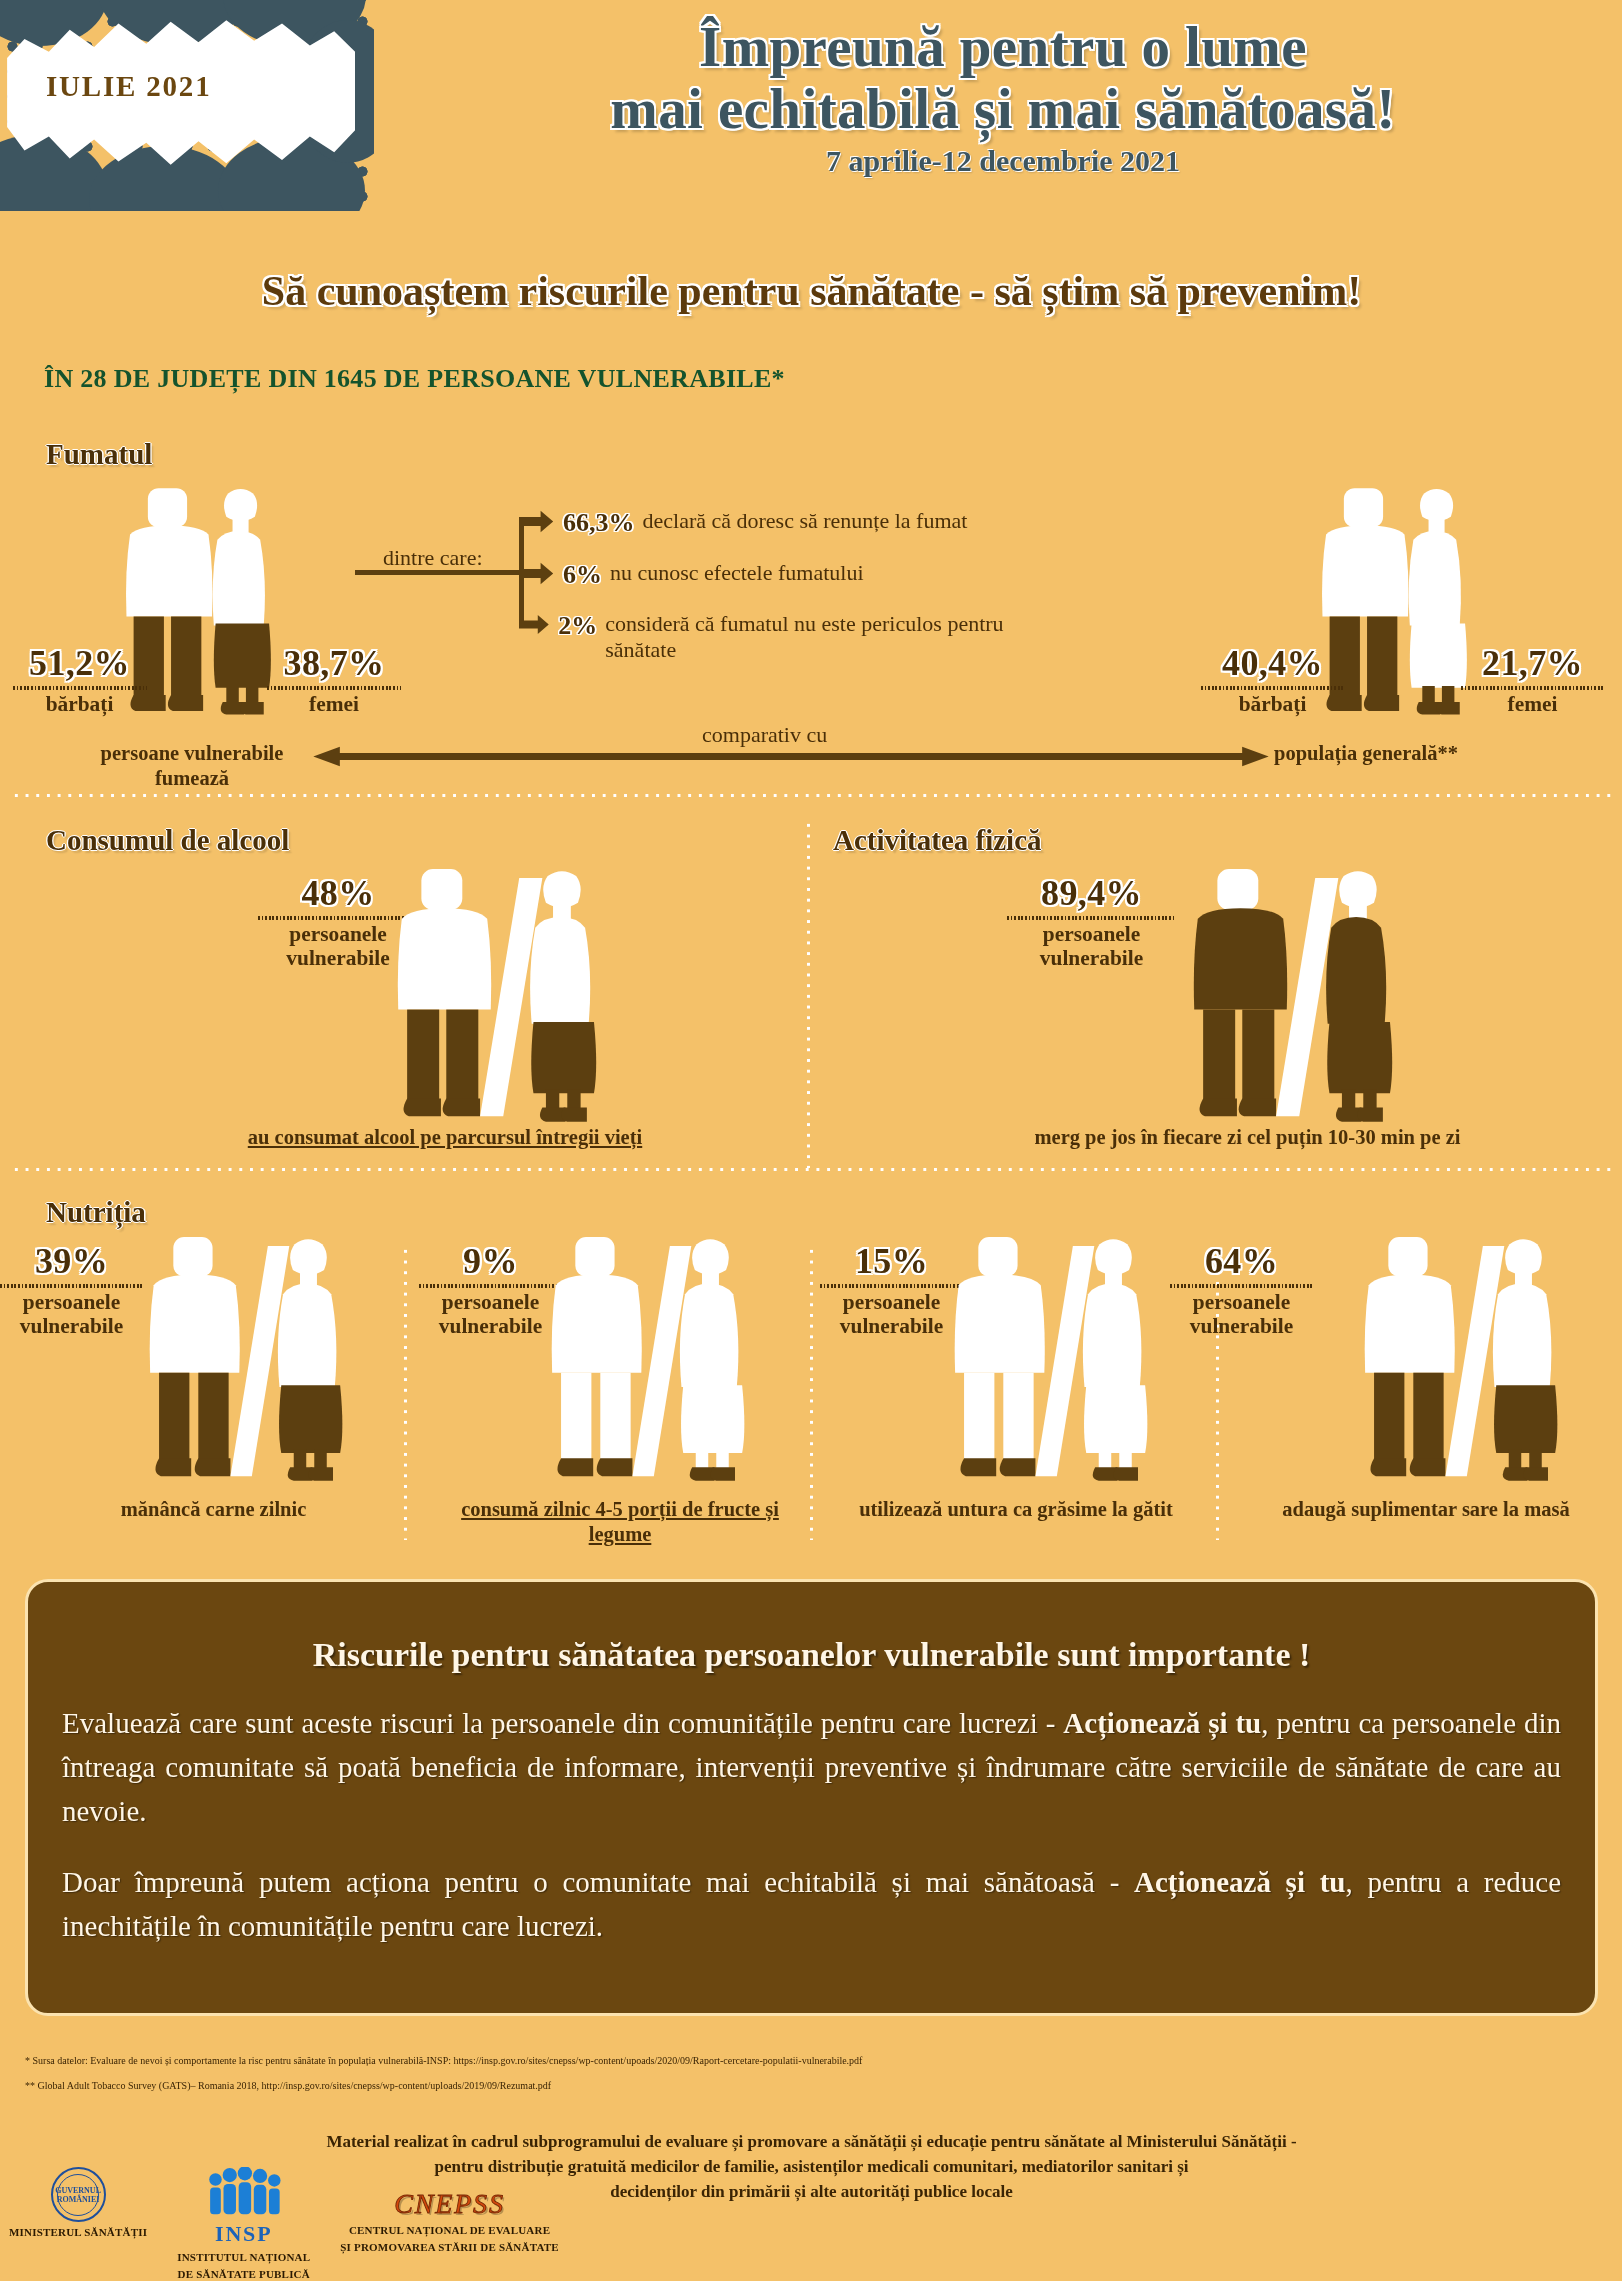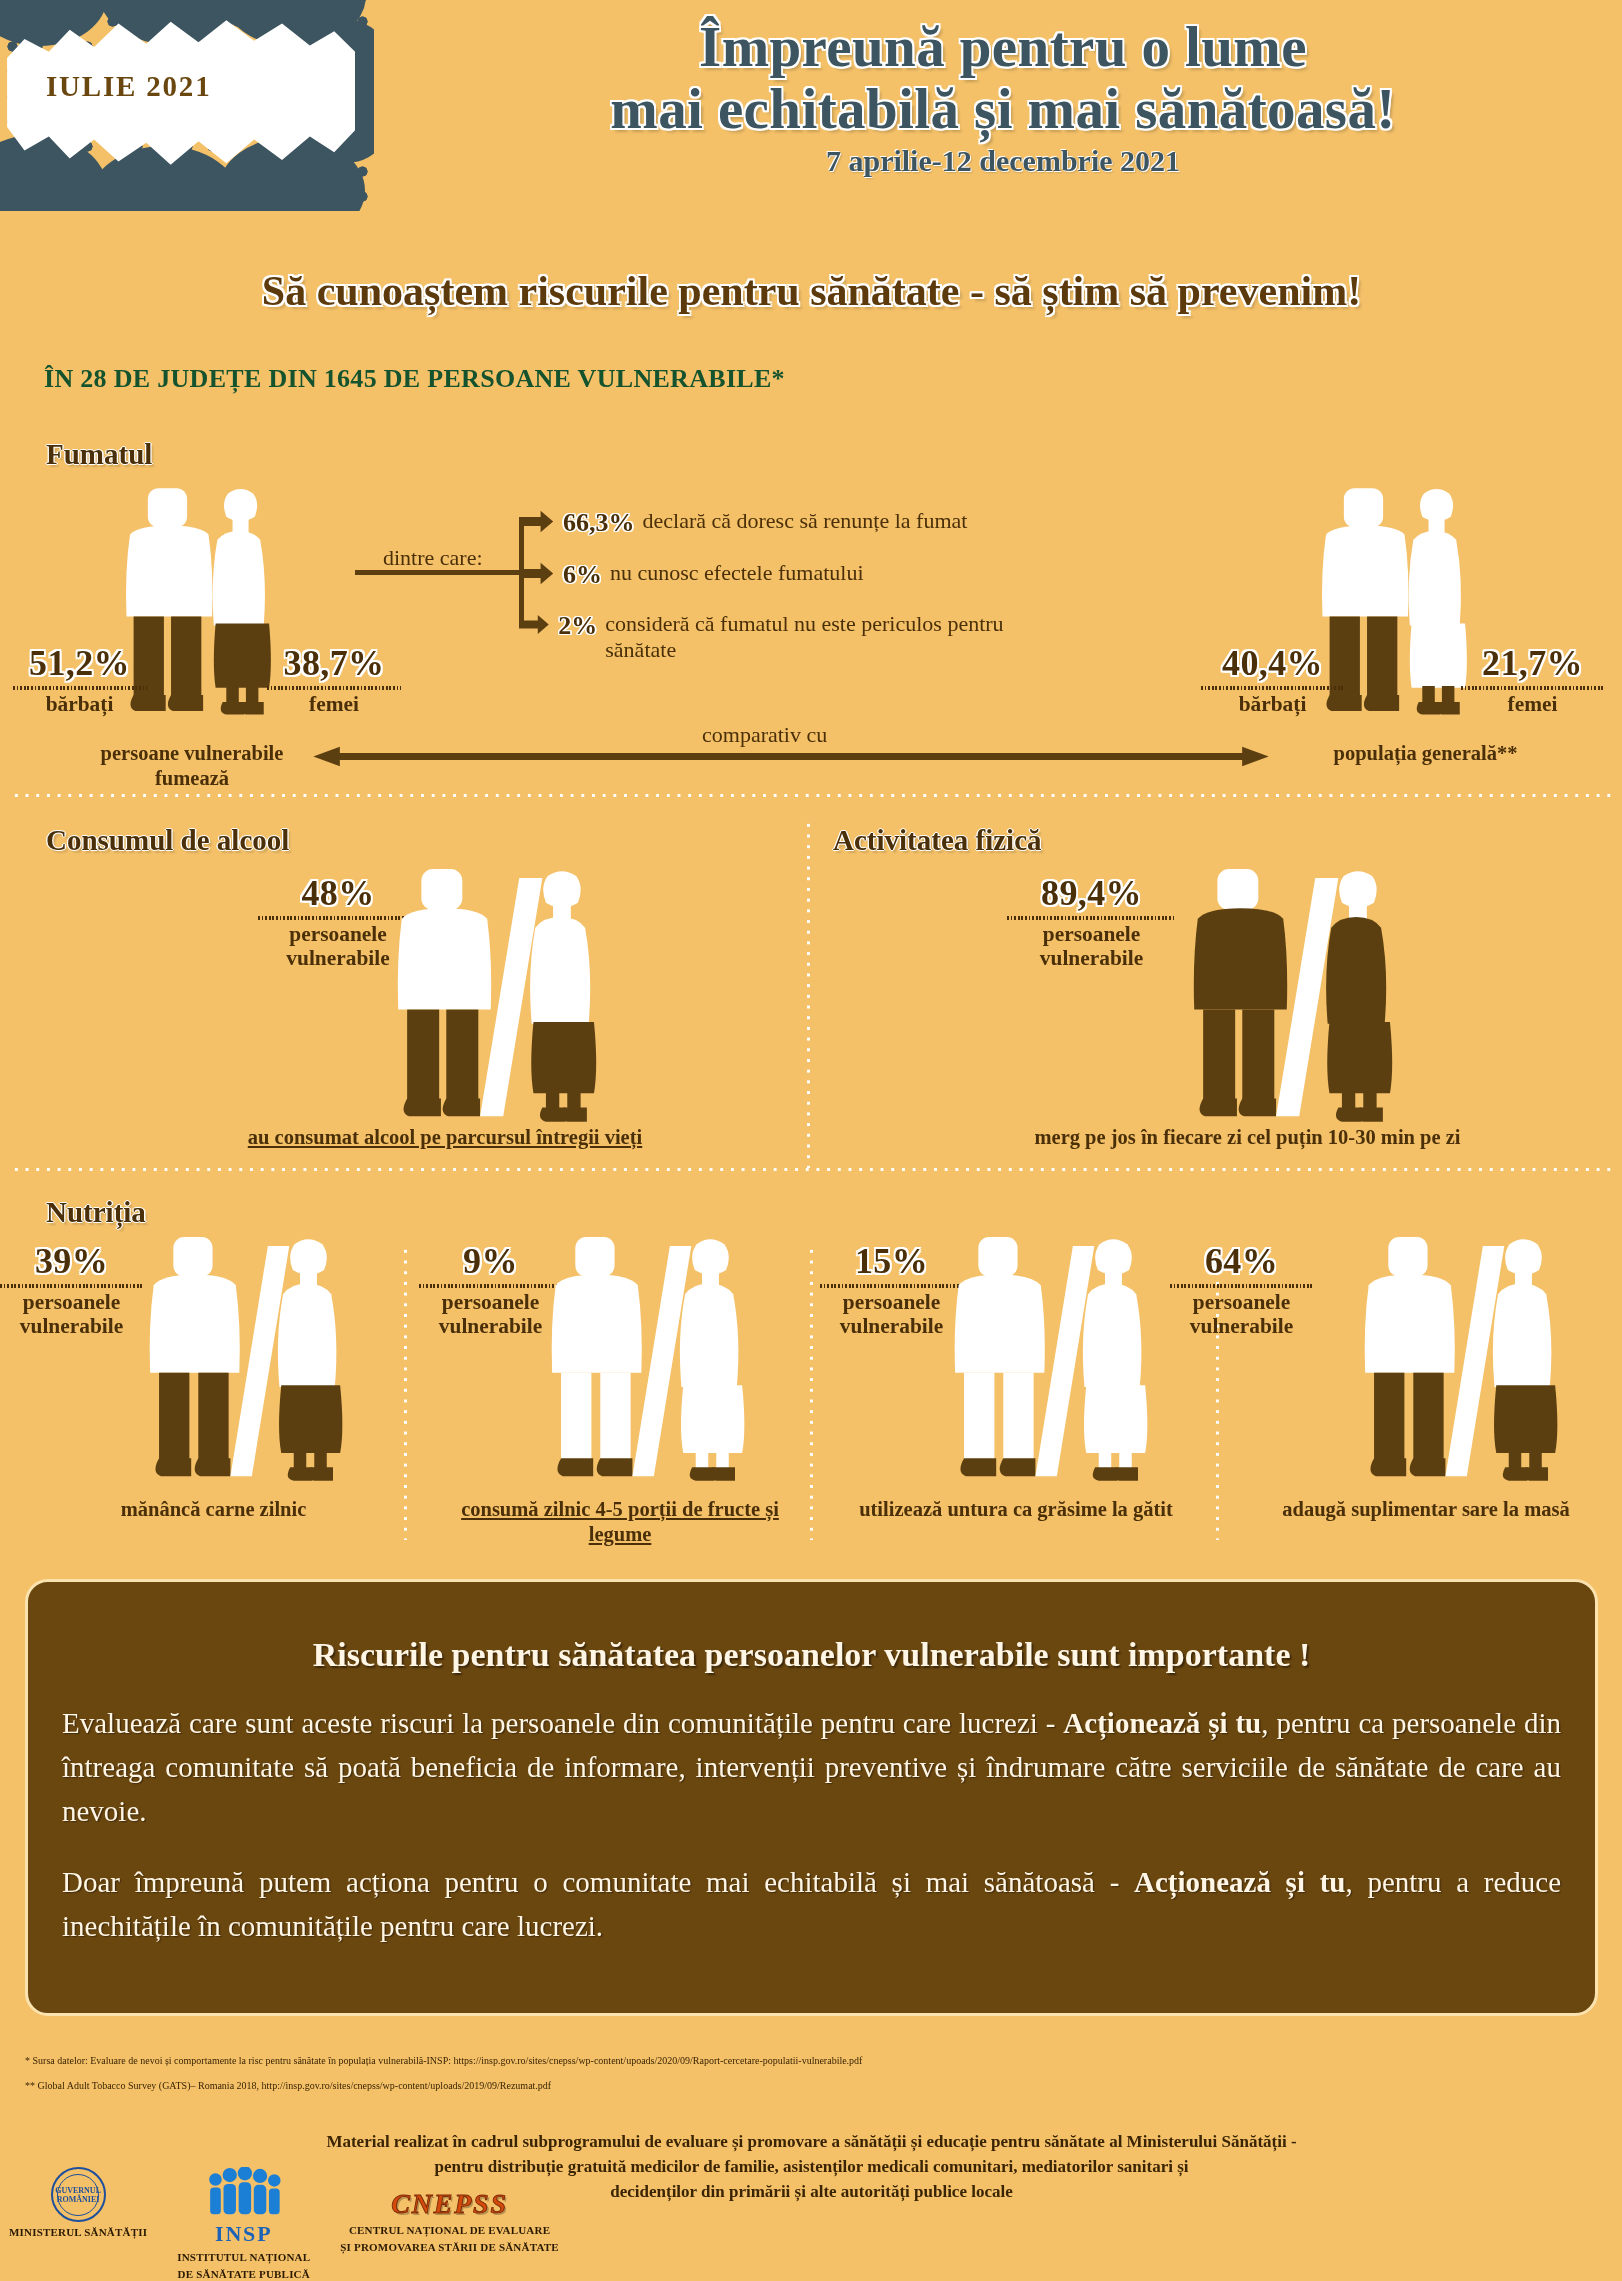--- a/index.html
+++ b/index.html
@@ -258,21 +258,21 @@
   .seal::after {
     content: ""; position: absolute; inset: 4.5px;
     border-radius: 50%; border: 1.8px solid #1f4f9b;
   }
   .seal-txt {
     position: absolute; inset: 0;
     display: flex; align-items: center; justify-content: center;
     font-size: 8px; font-weight: bold; color: #1f4f9b;
   }
   .cnepss-word {
-    font-size: 28px; font-weight: bold; font-style: italic;
+    font-size: 28px; font-weight: normal; font-style: italic;
     color: #d4490c; letter-spacing: 1.8px;
     -webkit-text-stroke: 0.9px #7a2a06;
     text-shadow: 1.8px 1.8px 0 rgba(0,0,0,.25);
   }
   .insp-word { font-size: 22px; font-weight: bold; color: #1c63b8; letter-spacing: 1.8px; }
 </style>
 </head>
 <body>
 
 <div class="page">
@@ -403,21 +403,21 @@
     <div class="pct-rule"></div>
     <div class="pct-sub">bărbați</div>
   </div>
 
   <div class="pct" style="left:1461px; top:642px; width:143px;">
     <div class="pct-num">21,7%</div>
     <div class="pct-rule"></div>
     <div class="pct-sub">femei</div>
   </div>
 
-  <div class="caption" style="left:1274px; top:741px; width:303px; text-align:center;">populația generală**</div>
+  <div class="caption" style="left:1274px; top:741px; width:303px; text-align:left;">populația generală**</div>
 
   <div style="position:absolute; left:702px; top:722px;">
     <span style="font-size:22px;color:#4a2f08;">comparativ cu</span>
   </div>
   <svg style="position:absolute; left:310px; top:745px;" width="962" height="23" viewBox="0 0 1080 26">
     <path d="M0 13 l30 -11 v7 h1020 v-7 l30 11 l-30 11 v-7 h-1020 v7z" fill="#5c3f10"></path>
   </svg>
 
   <div class="hdivider" style="top:793px;"></div>
 

